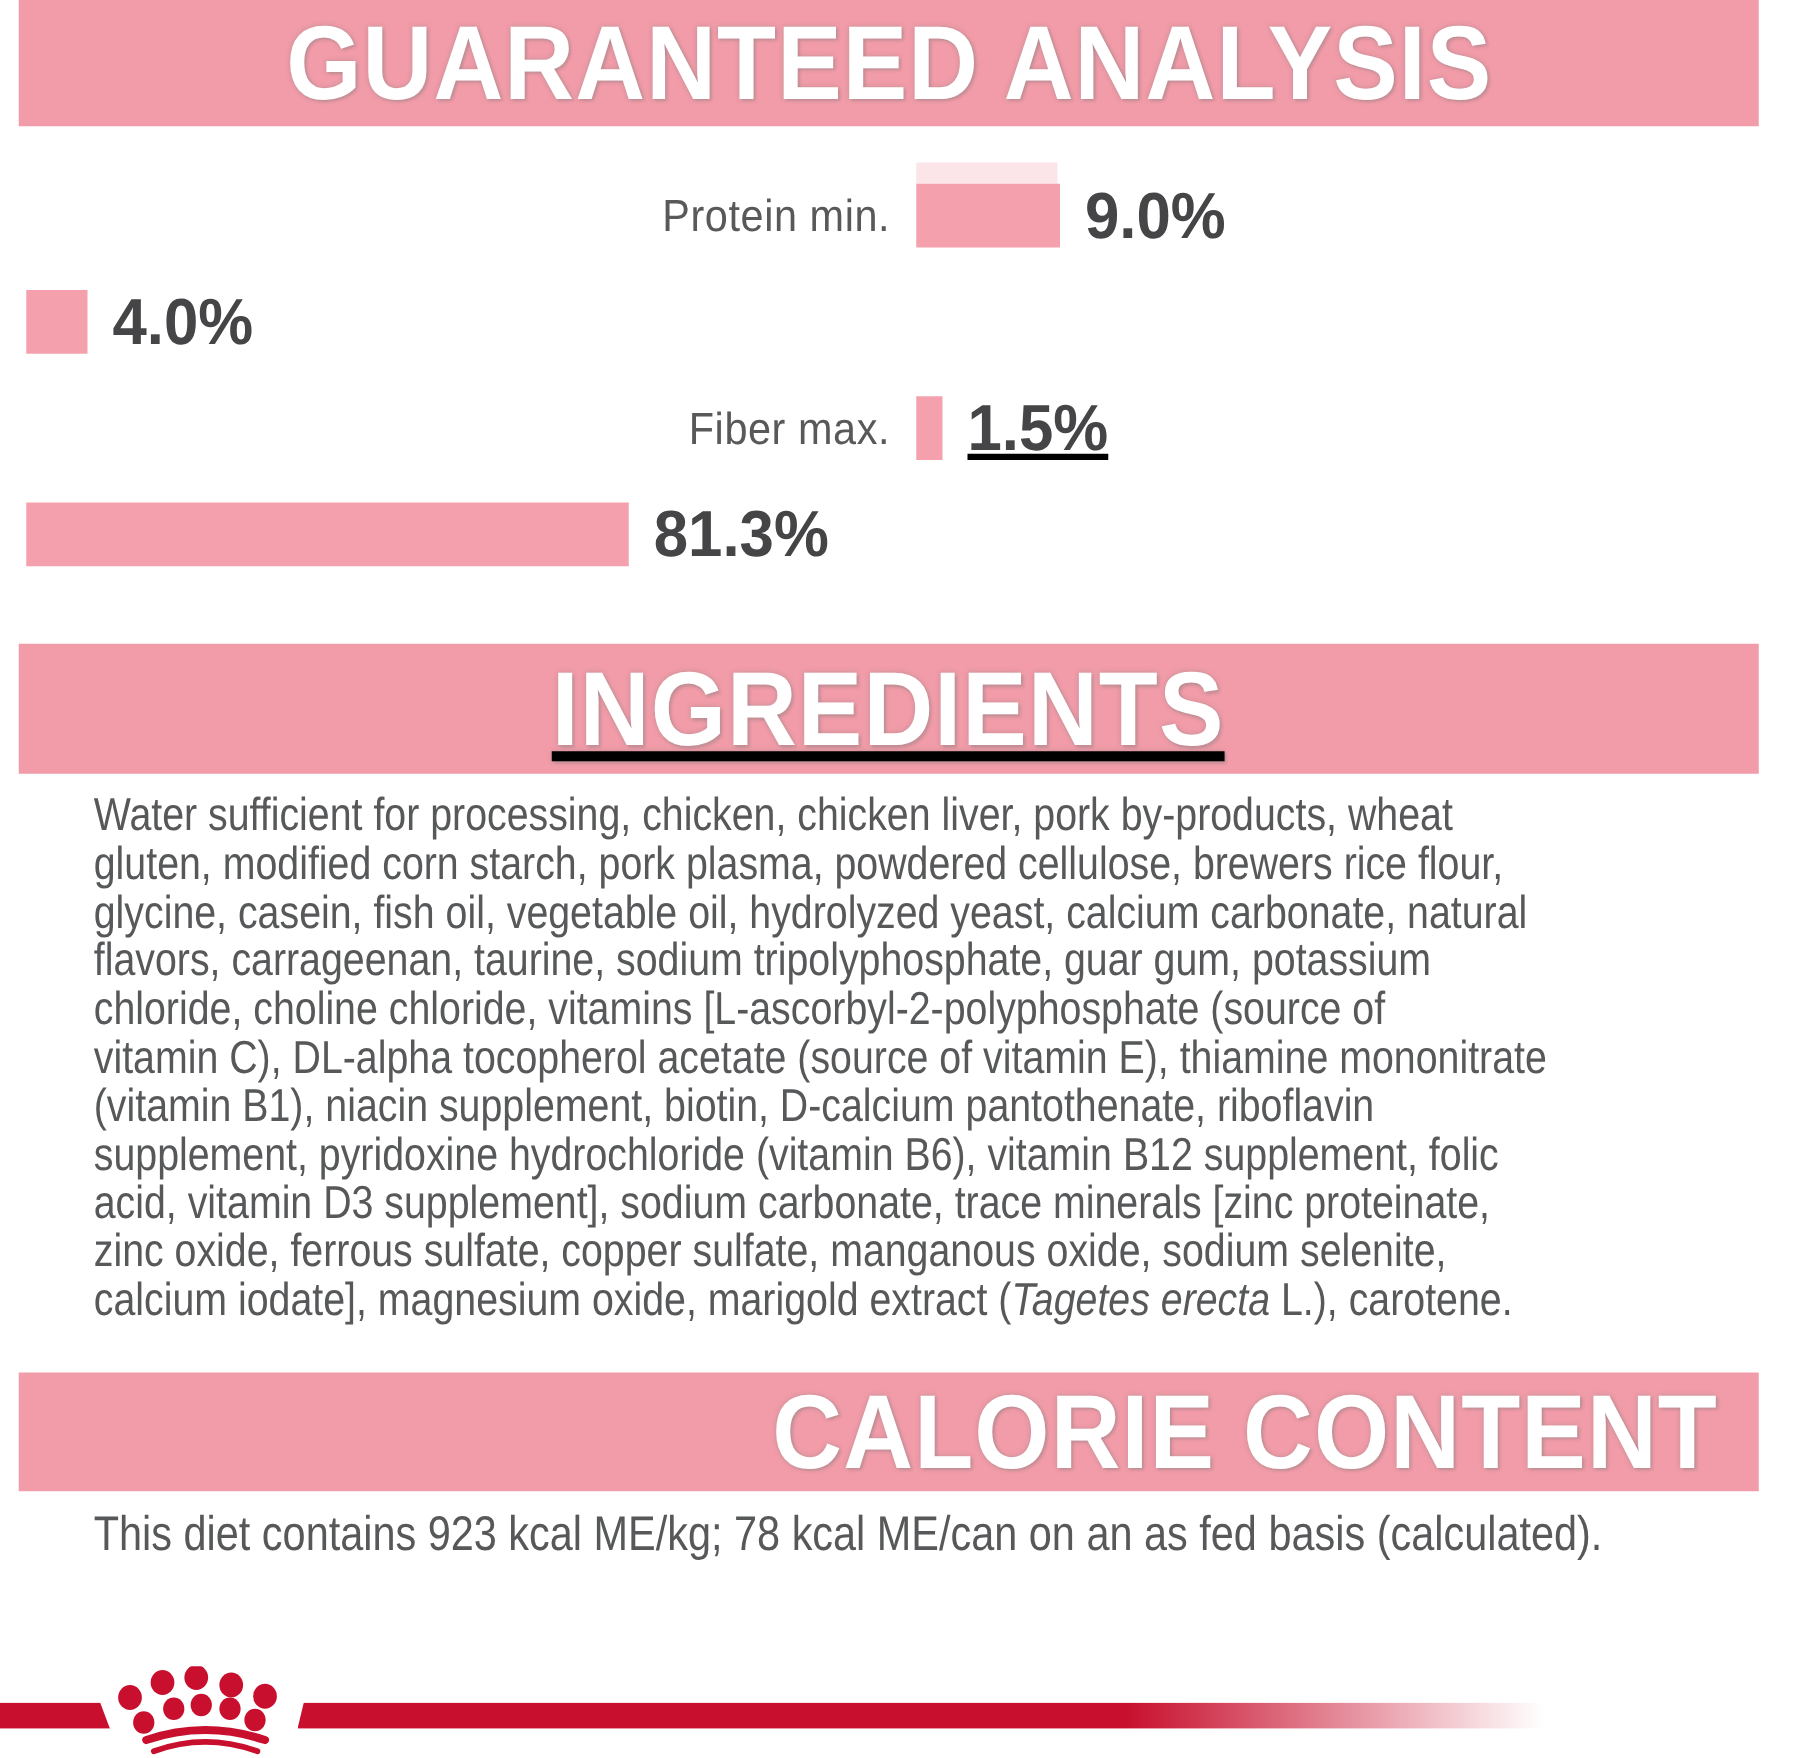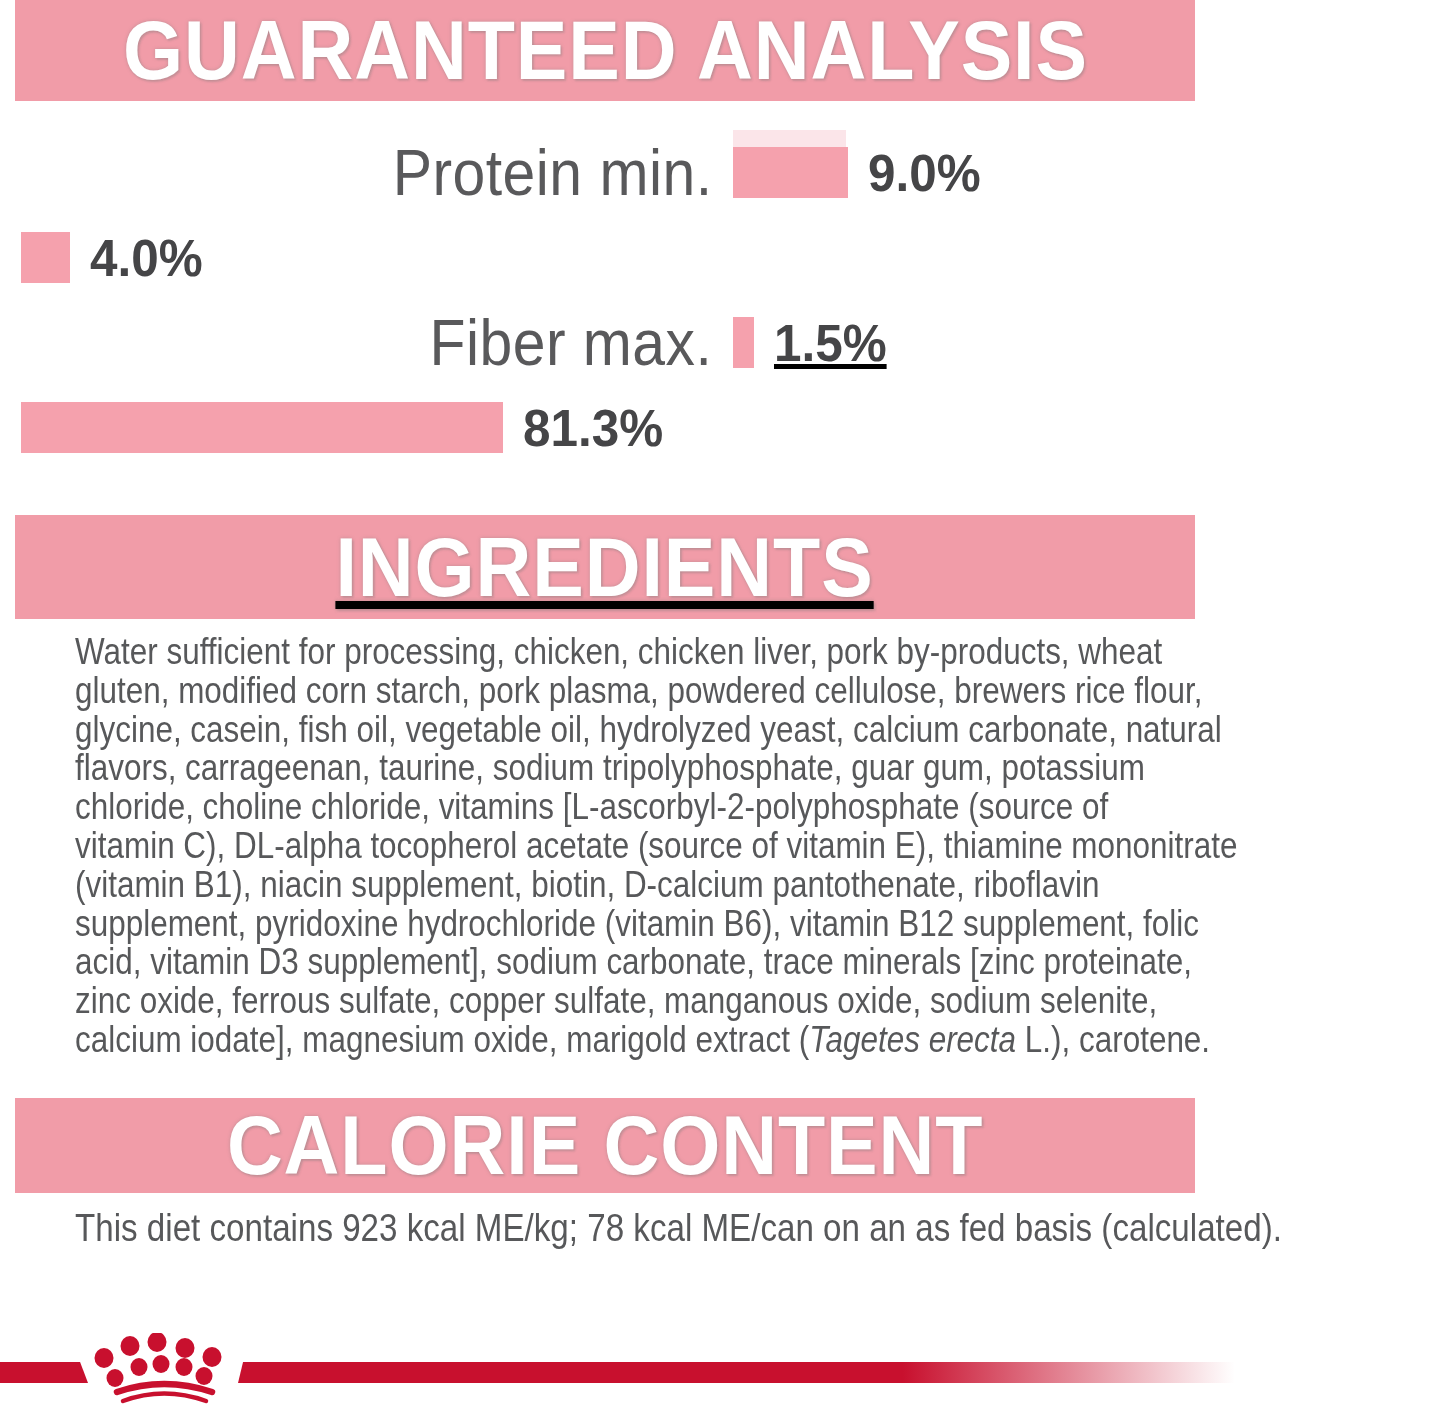--- a/index.html
+++ b/index.html
@@ -1,29 +1,29 @@
 <!DOCTYPE html>
 <html><head>
 <meta charset="utf-8">
 <style>
   html,body{margin:0;padding:0;background:#ffffff;}
   body{width:1445px;height:1406px;position:relative;overflow:hidden;
        font-family:"Liberation Sans","DejaVu Sans",sans-serif;}
   .abs{position:absolute;}
 
   
-  .banner{left:15px;width:1180px;background:#F19CA8;display:flex;
+  .banner{left:15px;width:1392px;background:#F19CA8;display:flex;
           align-items:center;justify-content:center;}
   .banner-title{color:#ffffff;font-weight:bold;font-size:84px;letter-spacing:1px;
           transform:scaleX(0.92);transform-origin:center center;white-space:nowrap;
           text-shadow:0 0 4px rgba(120,120,120,0.40),2px 2px 2px rgba(120,120,120,0.25);}
 
   
   .ga-row{left:0;width:1445px;height:51px;display:flex;align-items:center;}
-  .ga-label{width:712px;text-align:right;color:#59595B;font-size:64px;
+  .ga-label{width:712px;text-align:right;color:#59595B;font-size:36px;
             white-space:nowrap;}
   .ga-label-inner{display:inline-block;transform:scaleX(0.92);transform-origin:right center;
             letter-spacing:0.5px;}
   .ga-bar{margin-left:21px;height:51px;background:#F5A1AD;flex:0 0 auto;}
   .ga-value{margin-left:20px;color:#454547;font-weight:bold;font-size:52px;
             white-space:nowrap;transform:scaleX(0.95);transform-origin:left center;}
 
   .faint-bar{left:733px;top:130px;width:113px;height:17px;background:#FBE5E9;}
 
   
@@ -88,21 +88,21 @@
   <div>vitamin C), DL-alpha tocopherol acetate (source of vitamin E), thiamine mononitrate</div>
   <div>(vitamin B1), niacin supplement, biotin, D-calcium pantothenate, riboflavin</div>
   <div>supplement, pyridoxine hydrochloride (vitamin B6), vitamin B12 supplement, folic</div>
   <div>acid, vitamin D3 supplement], sodium carbonate, trace minerals [zinc proteinate,</div>
   <div>zinc oxide, ferrous sulfate, copper sulfate, manganous oxide, sodium selenite,</div>
   <div>
     <span>calcium iodate], magnesium oxide, marigold extract (</span><span class="em">Tagetes erecta</span><span> L.), carotene.</span>
   </div>
 </div>
 
-<div class="abs banner" style="top:1098px;height:95px;">
+<div class="abs banner" style="top:1098px;height:95px;justify-content:flex-end;">
   <span class="banner-title">CALORIE CONTENT</span>
 </div>
 
 <div class="abs calorie-line">This diet contains 923 kcal ME/kg; 78 kcal ME/can on an as fed basis (calculated).</div>
 
 <div class="abs red-left"></div>
 <div class="abs red-right"></div>
 
 <svg class="abs crown" width="132" height="72" viewBox="0 0 132 72">
   <g fill="#C8102E">

